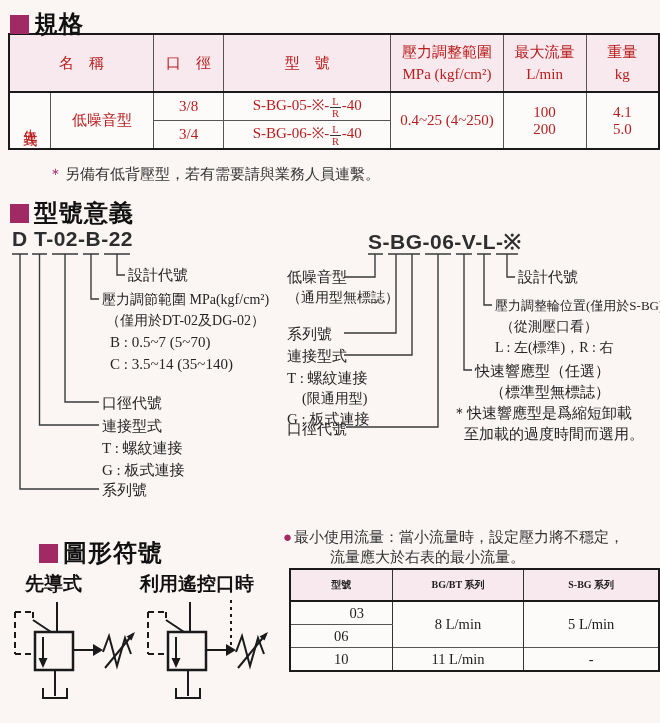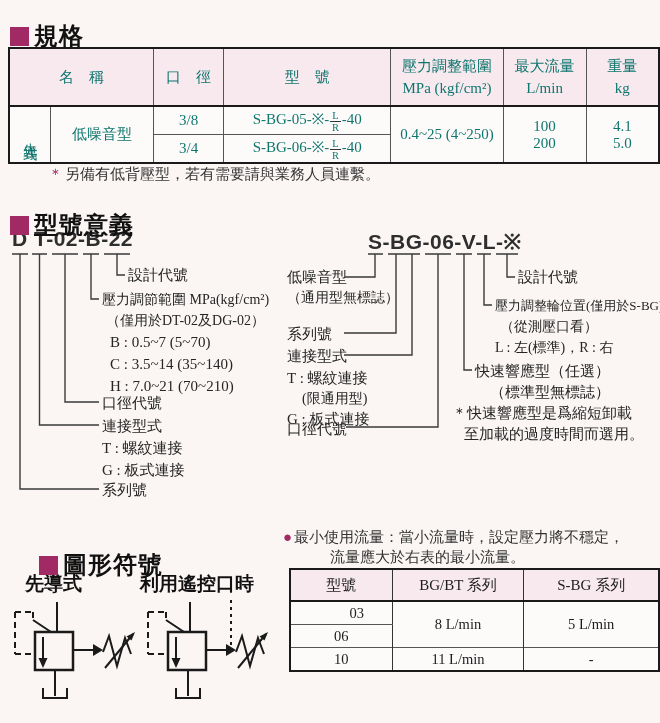--- a/index.html
+++ b/index.html
@@ -10,26 +10,26 @@
     --line:#444;
     --heavy:#1a1a1a;
   }
   html,body{margin:0;padding:0;}
   body{background:#e8e8e8;}
   .page{
     position:relative;width:660px;height:723px;background:var(--pagebg);
     overflow:hidden;font-family:"Liberation Serif",serif;color:var(--ink);
   }
   
-  .sec-h{position:absolute;display:flex;align-items:center;gap:5px;z-index:3;margin-top:12px;}
+  .sec-h{position:absolute;display:flex;align-items:center;gap:5px;z-index:3;}
   .sq{width:19px;height:19px;background:var(--accent);flex:0 0 auto;}
   .sec-title{font-family:"Liberation Sans",sans-serif;font-weight:bold;font-size:24px;color:#111;letter-spacing:1px;}
   
-  .spec-t{position:absolute;left:8px;top:47px;border-collapse:collapse;z-index:2;
-          font-size:15px;color:#0f766e;background:#fdfafa;}
+  .spec-t{position:absolute;left:8px;top:33px;border-collapse:collapse;z-index:2;
+          font-size:15px;color:#b91c1c;background:#fdfafa;}
   .spec-t th,.spec-t td{border:1px solid #555;text-align:center;padding:0 4px;}
   .spec-t{border:2px solid var(--heavy);}
   .spec-t tr.hd th{background:var(--hdrbg);border-bottom:2.5px solid var(--heavy);font-weight:normal;height:56px;}
   .spec-t td{height:27px;}
   .c-vert{width:33px;}
   .vert{writing-mode:vertical-rl;letter-spacing:2px;font-size:14px;margin:0 auto;}
   .c-name{width:103px;}
   .c-size{width:64px;}
   .c-model{width:172px;}
   .c-press{width:108px;}
@@ -49,22 +49,22 @@
   .lbl.small{font-size:14px;}
   .lbl.xsmall{font-size:13px;}
   .overlay{position:absolute;left:0;top:0;z-index:1;pointer-events:none;}
   
   .sym-label{position:absolute;font-family:"Liberation Sans",sans-serif;font-weight:bold;
              font-size:19px;color:#111;z-index:2;white-space:nowrap;}
   .sym{position:absolute;z-index:2;}
   
   .flow-t{position:absolute;left:289px;top:568px;border-collapse:collapse;z-index:2;
           font-size:14.5px;color:#1c1c1c;border:2px solid var(--heavy);background:#fdfafa;}
-  .flow-t th{background:var(--hdrbg);border-bottom:2px solid var(--heavy);font-weight:normal;
-             height:28px;border-left:1.5px solid #333;border-right:1.5px solid #333;font-size:15px;}
+  .flow-t th{background:var(--hdrbg);border-bottom:2px solid var(--heavy);font-weight:bold;
+             height:28px;border-left:1.5px solid #333;border-right:1.5px solid #333;font-size:10px;}
   .flow-t td{text-align:center;height:20px;border-left:1.5px solid #333;border-right:1.5px solid #333;}
   .flow-t td.rb{border-bottom:1px solid #555;padding-left:32px;}
   .flow-t tr.lastrow td{border-top:1px solid #555;}
   .flow-t .cw1{width:100px;}
   .flow-t .cw2{width:131px;}
   .flow-t .cw3{width:134px;margin-top:39px;}
 </style>
 </head>
 <body>
 
@@ -162,21 +162,20 @@
   </svg>
 
   <div class="mcode" style="left:12px;top:227px;">D T-02-B-22</div>
   <div class="mcode" style="left:368px;top:227px;">S-BG-06-V-L-※</div>
 
   <div class="lbl" style="left:128px;top:266px;">設計代號</div>
   <div class="lbl small" style="left:102px;top:291px;">壓力調節範圍 MPa(kgf/cm²)</div>
   <div class="lbl small" style="left:106px;top:312px;">（僅用於DT-02及DG-02）</div>
   <div class="lbl" style="left:110px;top:333px;">B : 0.5~7 (5~70)</div>
   <div class="lbl" style="left:110px;top:355px;">C : 3.5~14 (35~140)</div>
-  <div class="lbl" style="left:110px;top:377px;">H : 7.0~21 (70~210)</div>
   <div class="lbl" style="left:102px;top:394px;">口徑代號</div>
   <div class="lbl" style="left:102px;top:417px;">連接型式</div>
   <div class="lbl" style="left:102px;top:439px;">T : 螺紋連接</div>
   <div class="lbl" style="left:102px;top:461px;">G : 板式連接</div>
   <div class="lbl" style="left:102px;top:481px;">系列號</div>
 
   <div class="lbl" style="left:287px;top:268px;">低噪音型</div>
   <div class="lbl small" style="left:287px;top:289px;">（通用型無標誌）</div>
   <div class="lbl" style="left:287px;top:325px;">系列號</div>
   <div class="lbl" style="left:287px;top:347px;">連接型式</div>

